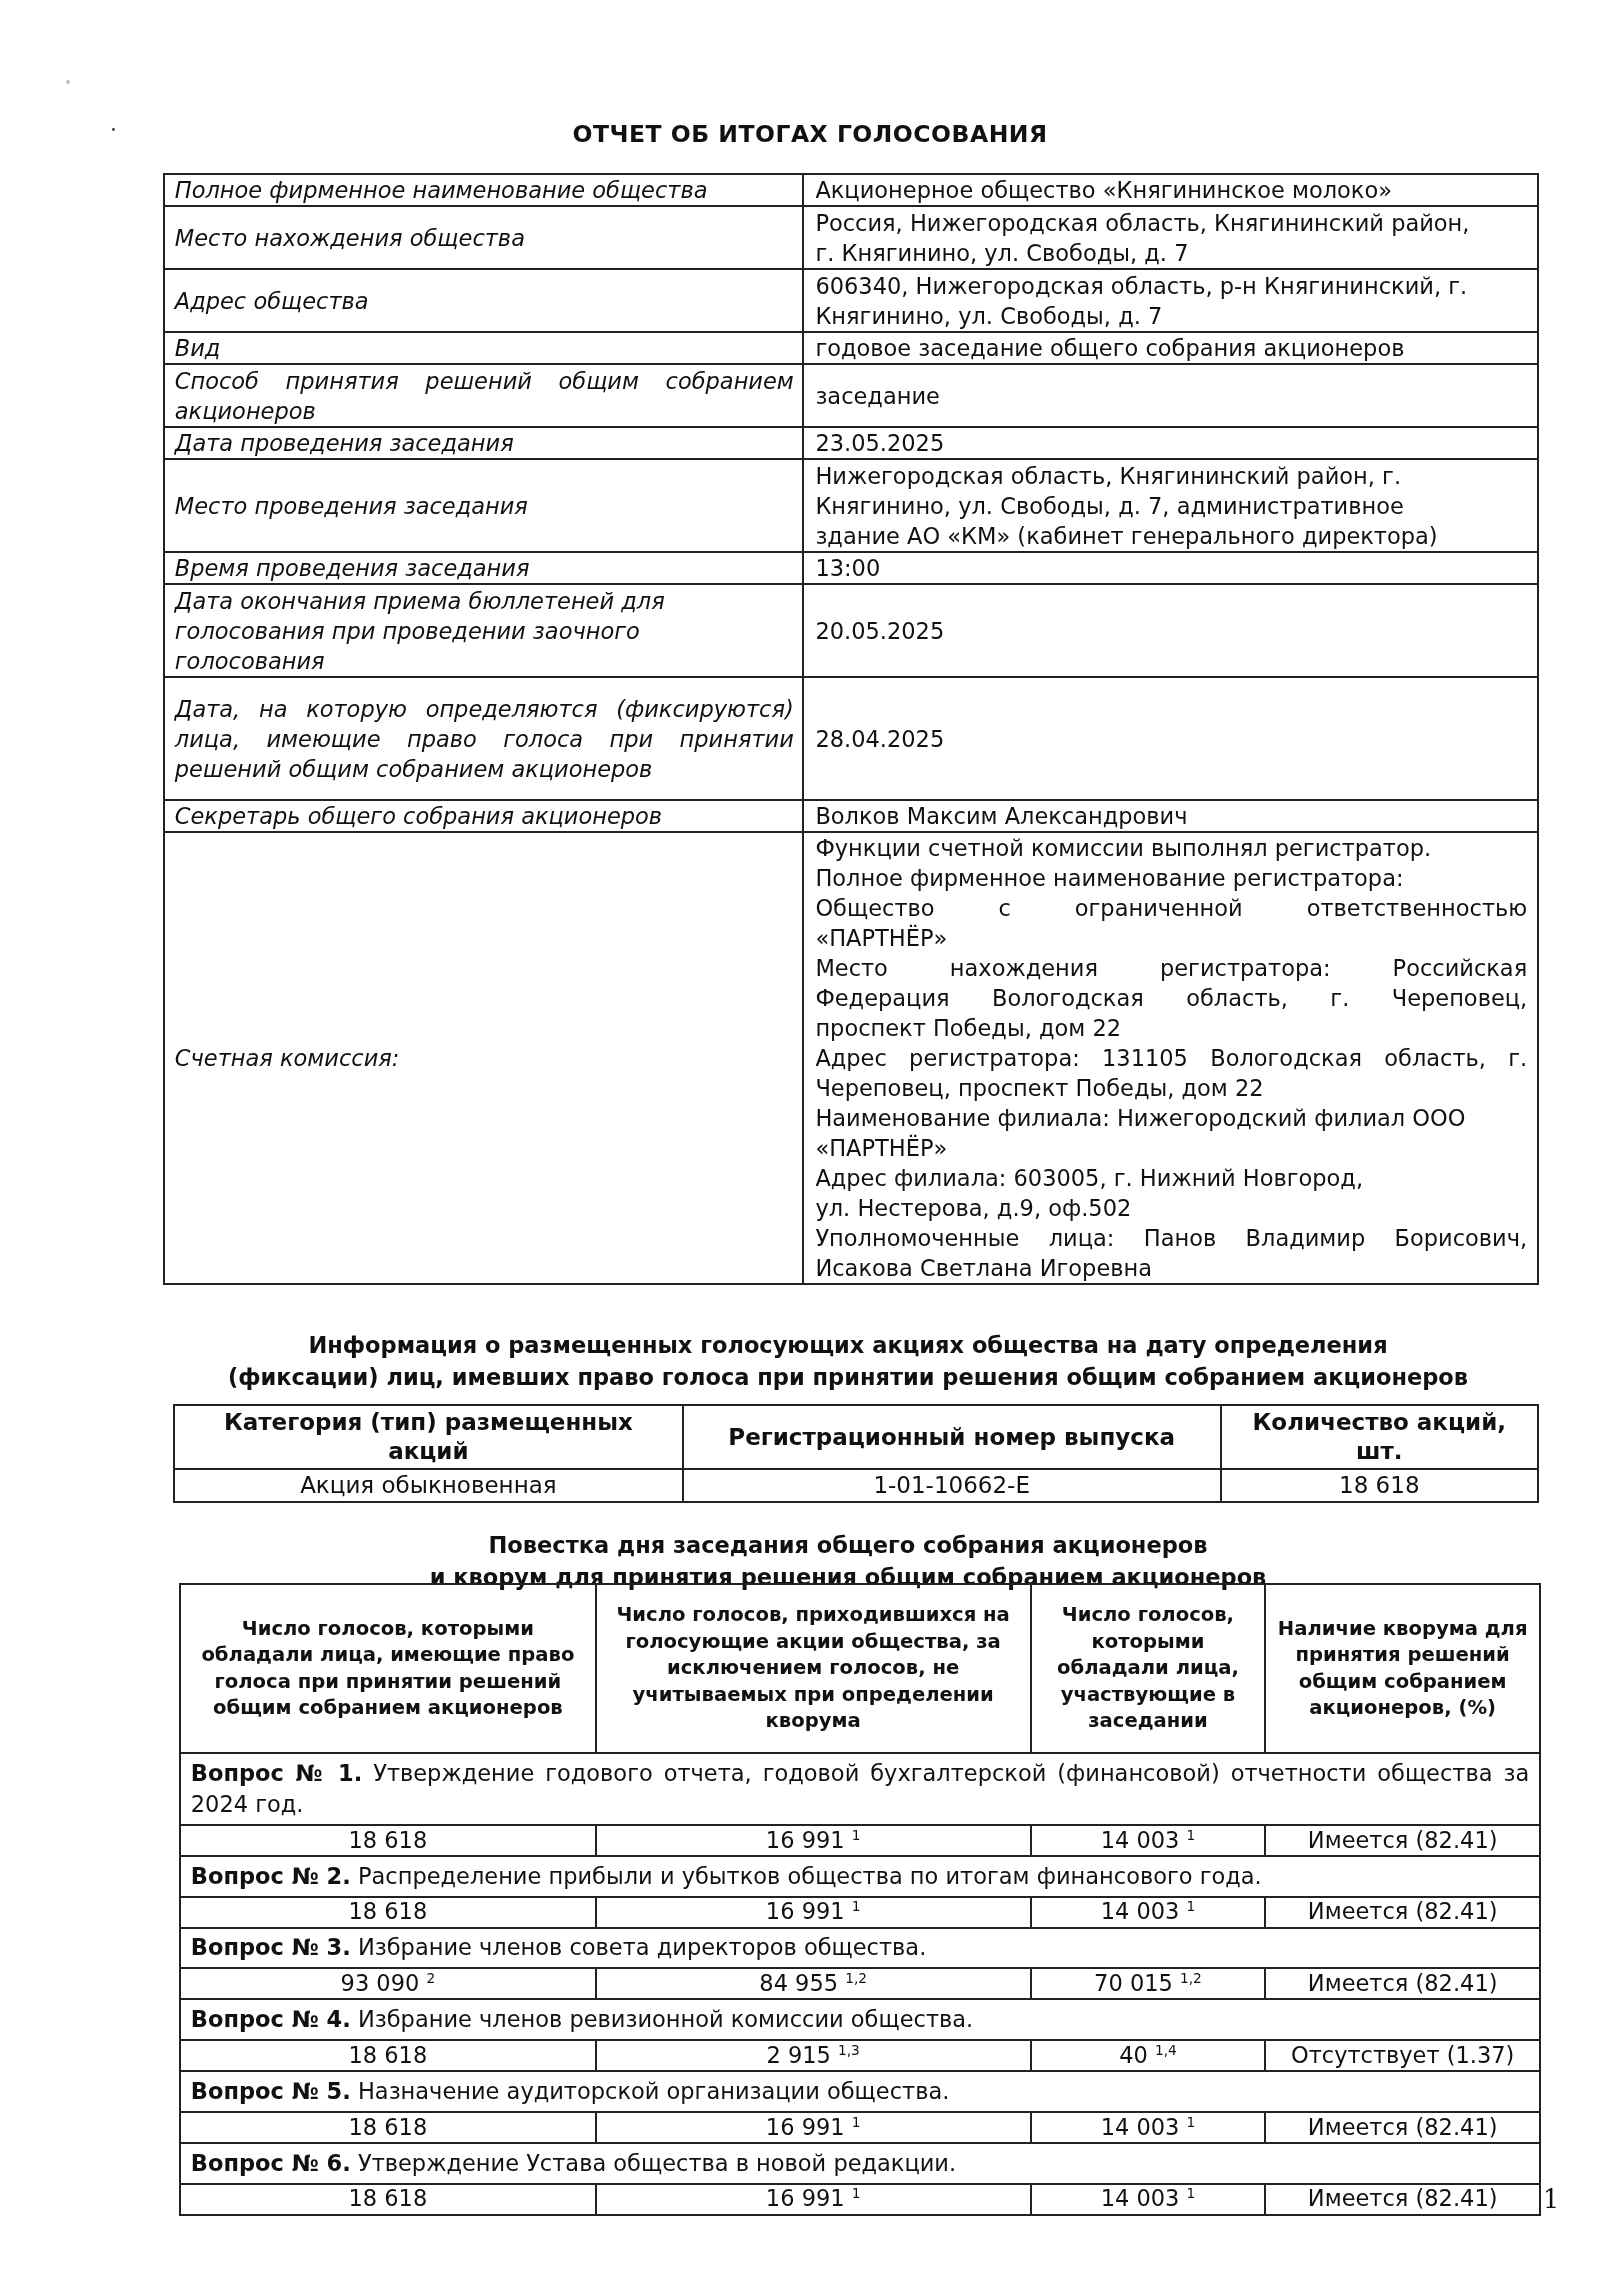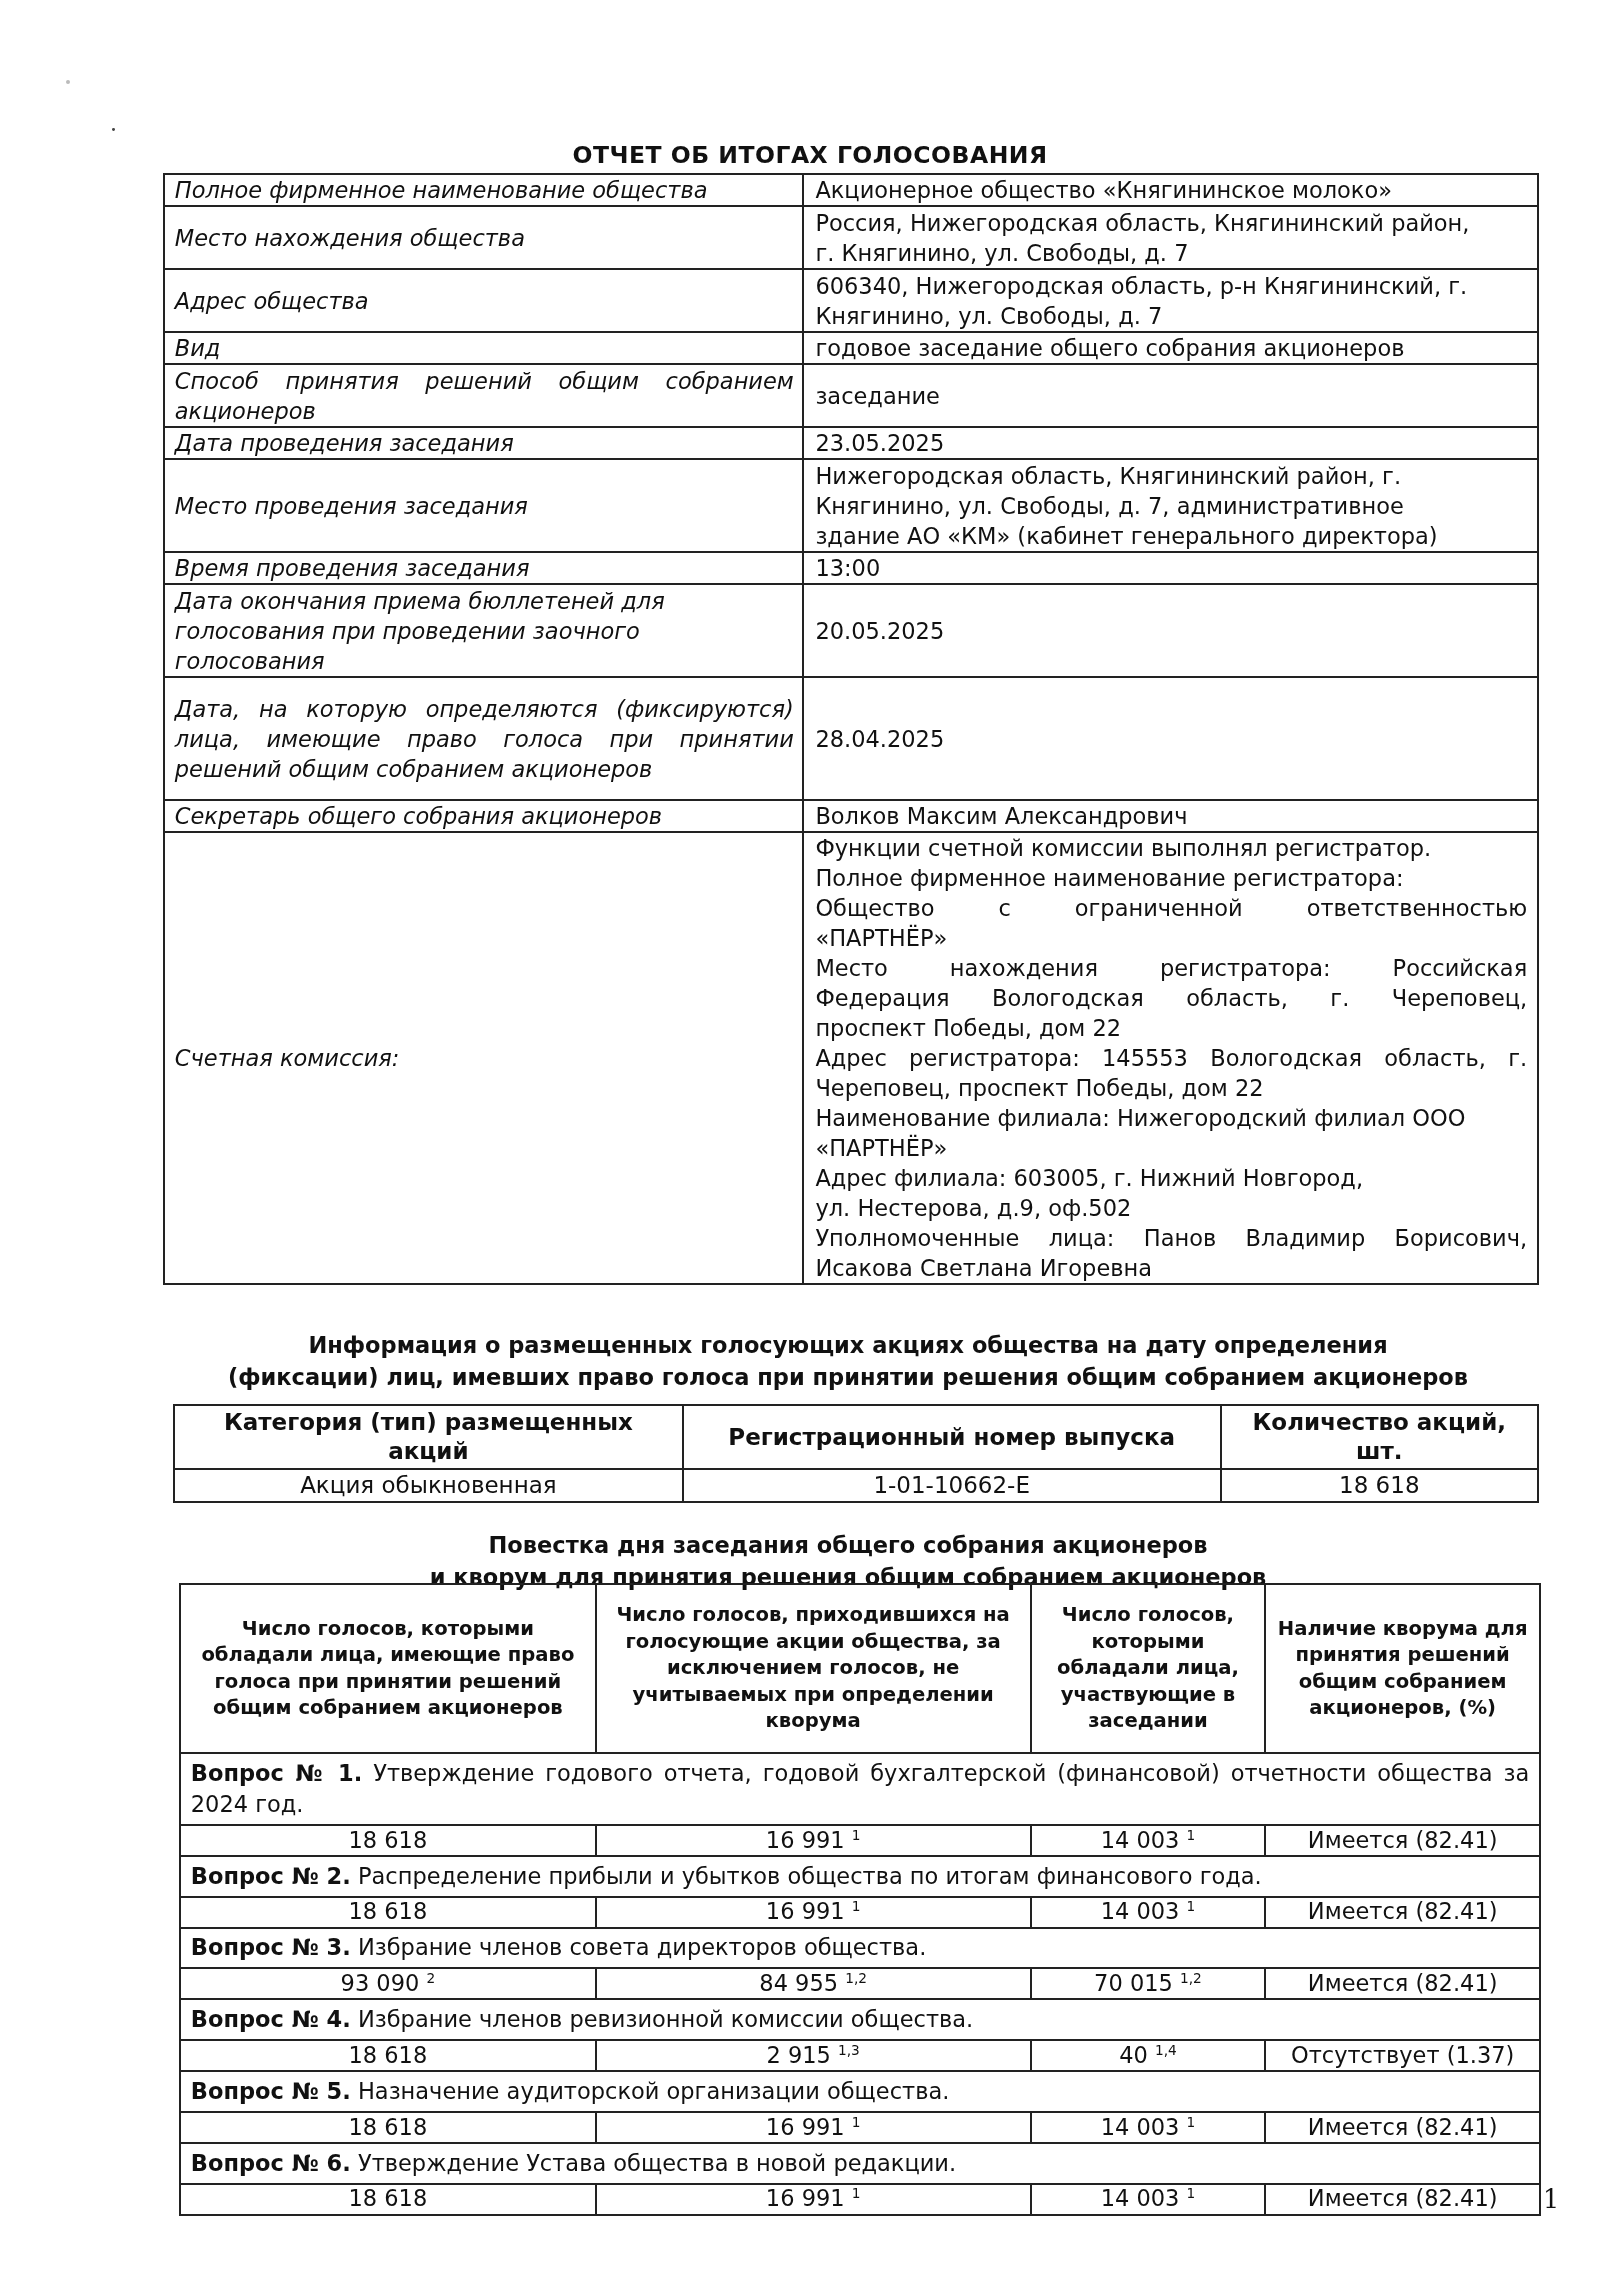--- a/index.html
+++ b/index.html
@@ -2,21 +2,21 @@
 <html><head>
 <meta charset="utf-8">
 <style>
   html, body { margin: 0; padding: 0; background: #ffffff; }
   body {
     width: 1620px; height: 2292px; position: relative; overflow: hidden;
     font-family: "DejaVu Sans", sans-serif; color: #111;
   }
   .page-title {
     position: absolute; top: 120px; left: 0; width: 1620px; text-align: center;
-    font-weight: bold; font-size: 23.5px; letter-spacing: 0.5px; margin-top: 21px;
+    font-weight: bold; font-size: 23.5px; letter-spacing: 0.5px;
   }
   table { border-collapse: collapse; position: absolute; }
   td, th { border: 2px solid #222; vertical-align: middle; }
 
   
   .info-table { top: 173px; left: 163px; width: 1376px; font-size: 22.5px; line-height: 30px; }
   .info-table td.lbl { width: 619px; font-style: italic; padding: 0 7.8px 0 9.8px; }
   .info-table td.val { padding: 0 9.8px 0 11.8px; }
   .info-table td.justify { text-align: justify; text-align-last: left; }
   .info-table .val .line { display: block; }
@@ -128,21 +128,21 @@
   <tr style="height:451px">
     <td class="lbl">Счетная комиссия:</td>
     <td class="val">
       <span class="line">Функции счетной комиссии выполнял регистратор.</span>
       <span class="line">Полное фирменное наименование регистратора:</span>
       <span class="jl">Общество с ограниченной ответственностью</span>
       <span class="line">«ПАРТНЁР»</span>
       <span class="jl">Место нахождения регистратора: Российская</span>
       <span class="jl">Федерация Вологодская область, г. Череповец,</span>
       <span class="line">проспект Победы, дом 22</span>
-      <span class="jl">Адрес регистратора: 145553 Вологодская область, г.</span>
+      <span class="jl">Адрес регистратора: 131105 Вологодская область, г.</span>
       <span class="line">Череповец, проспект Победы, дом 22</span>
       <span class="line">Наименование филиала: Нижегородский филиал ООО</span>
       <span class="line">«ПАРТНЁР»</span>
       <span class="line">Адрес филиала: 603005, г. Нижний Новгород,</span>
       <span class="line">ул. Нестерова, д.9, оф.502</span>
       <span class="jl">Уполномоченные лица: Панов Владимир Борисович,</span>
       <span class="line">Исакова Светлана Игоревна</span>
     </td>
   </tr>
 </tbody>

